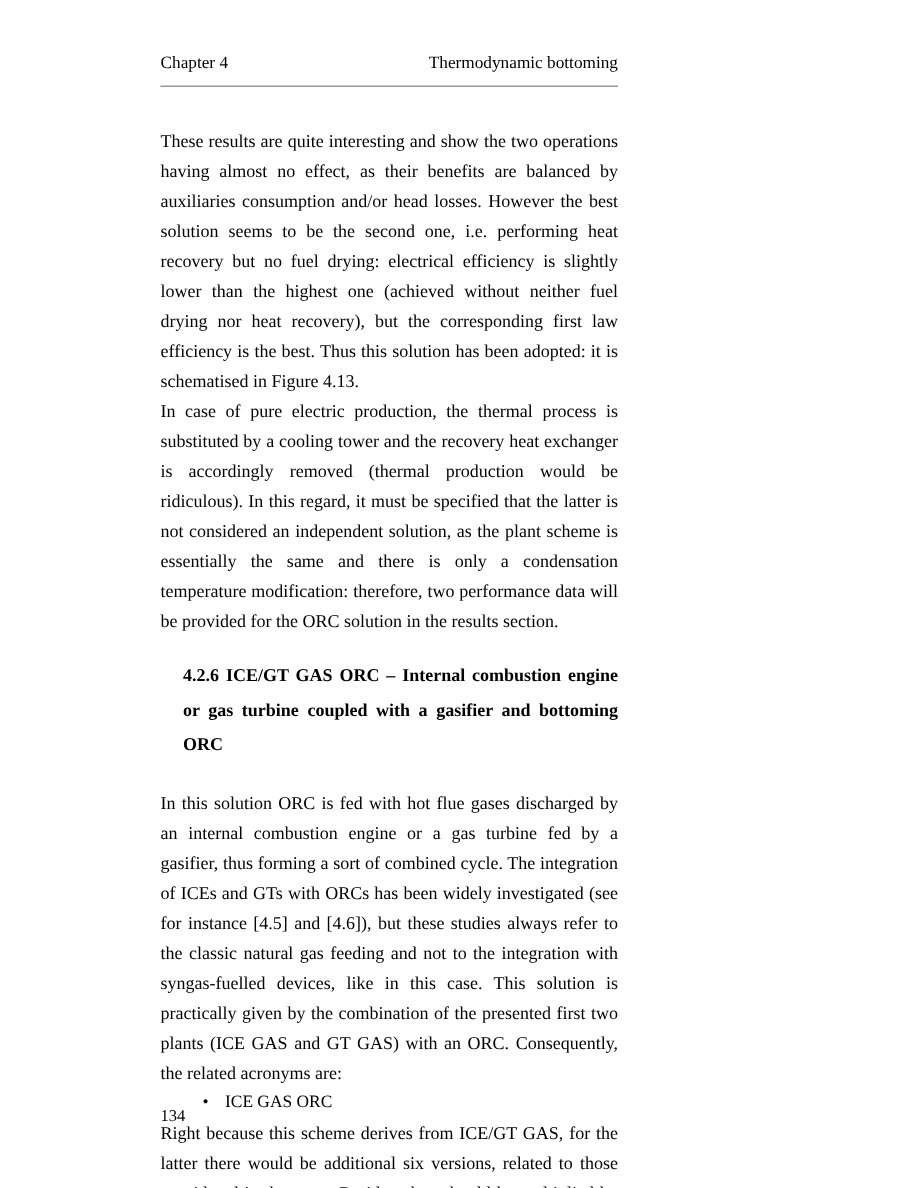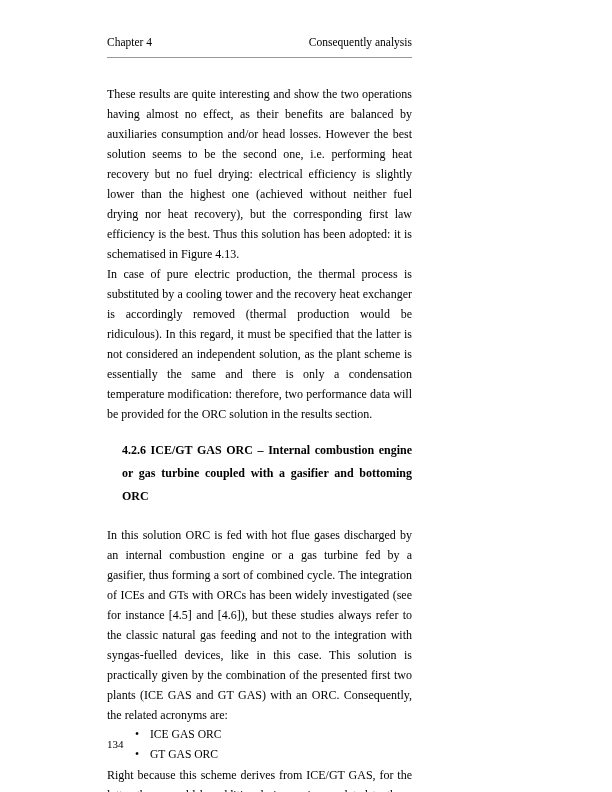--- a/index.html
+++ b/index.html
@@ -69,40 +69,37 @@
     font-size: 11px;
   }
 </style>
 </head>
 <body>
 
 <div class="page">
 
   <div class="header">
     <span>Chapter 4</span>
-    <span>Consequently analysis</span>
+    <span>Thermodynamic bottoming</span>
   </div>
 
   <div class="body-text">
 
     <p>These results are quite interesting and show the two operations having almost no effect, as their benefits are balanced by auxiliaries consumption and/or head losses. However the best solution seems to be the second one, i.e. performing heat recovery but no fuel drying: electrical efficiency is slightly lower than the highest one (achieved without neither fuel drying nor heat recovery), but the corresponding first law efficiency is the best. Thus this solution has been adopted: it is schematised in Figure 4.13.</p>
 
     <p>In case of pure electric production, the thermal process is substituted by a cooling tower and the recovery heat exchanger is accordingly removed (thermal production would be ridiculous). In this regard, it must be specified that the latter is not considered an independent solution, as the plant scheme is essentially the same and there is only a condensation temperature modification: therefore, two performance data will be provided for the ORC solution in the results section.</p>
 
     <h2 class="section-heading">4.2.6 ICE/GT GAS ORC – Internal combustion engine or gas turbine coupled with a gasifier and bottoming ORC</h2>
 
     <p>In this solution ORC is fed with hot flue gases discharged by an internal combustion engine or a gas turbine fed by a gasifier, thus forming a sort of combined cycle. The integration of ICEs and GTs with ORCs has been widely investigated (see for instance [4.5] and [4.6]), but these studies always refer to the classic natural gas feeding and not to the integration with syngas-fuelled devices, like in this case. This solution is practically given by the combination of the presented first two plants (ICE GAS and GT GAS) with an ORC. Consequently, the related acronyms are:</p>
 
     <ul class="acronym-list">
       <li>
         <span class="bullet">•</span><span>ICE GAS ORC</span>
       </li>
-      <li>
-        <span class="bullet">•</span><span>GT GAS ORC</span>
-      </li>
     </ul>
 
     <p>Right because this scheme derives from ICE/GT GAS, for the latter there would be additional six versions, related to those considered in that case. Besides, they should be multiplied by two, because the possible CHP or electric arrangement of ORC plant should be considered (for internal combustion engines only these two ones are present). Actually in STIG plants, exhaust gases leave the HRSG at 230 ÷ 250°C, a too low temperature to allow an integration with an ORC, thus only simple and regenerative cycles have been considered. However, like in the previous case, all these possible</p>
 
   </div>
 
   <div class="footer">
     <span>134</span>
   </div>
 

